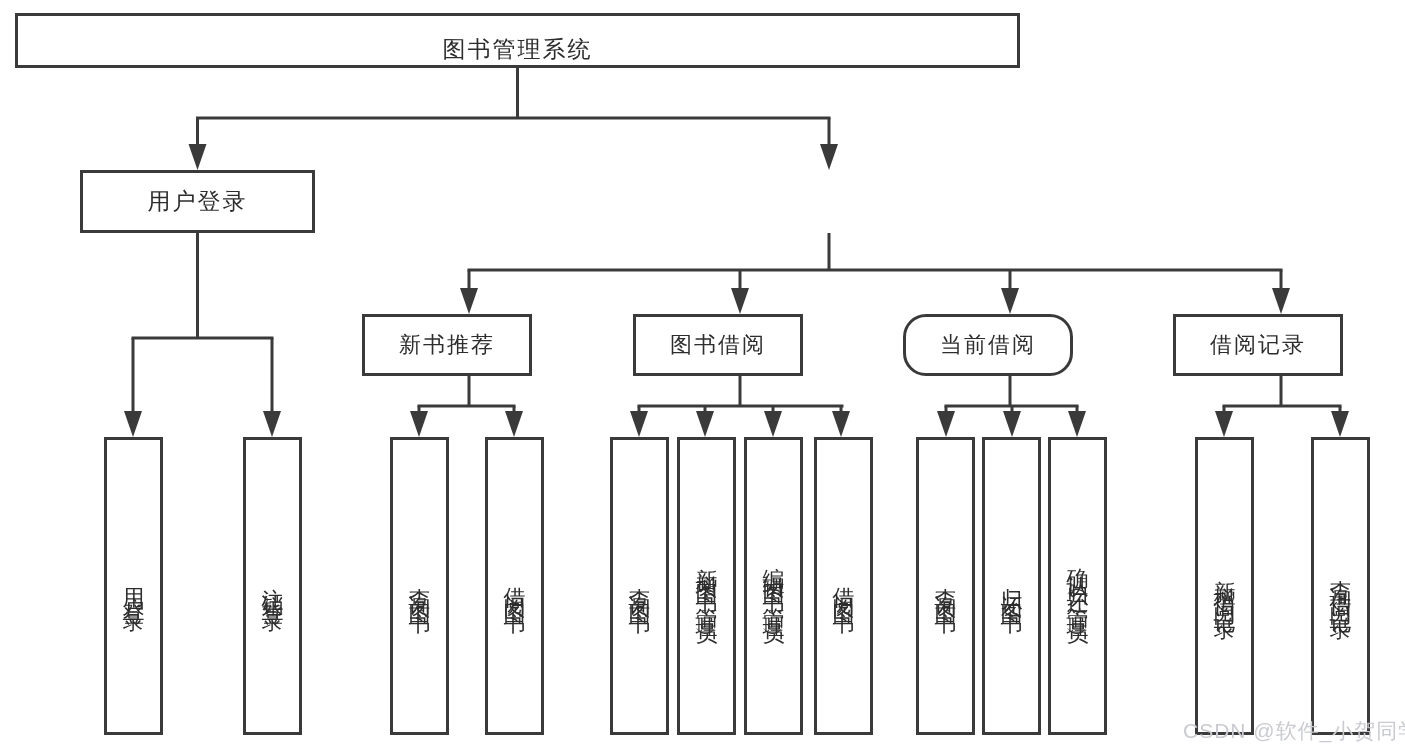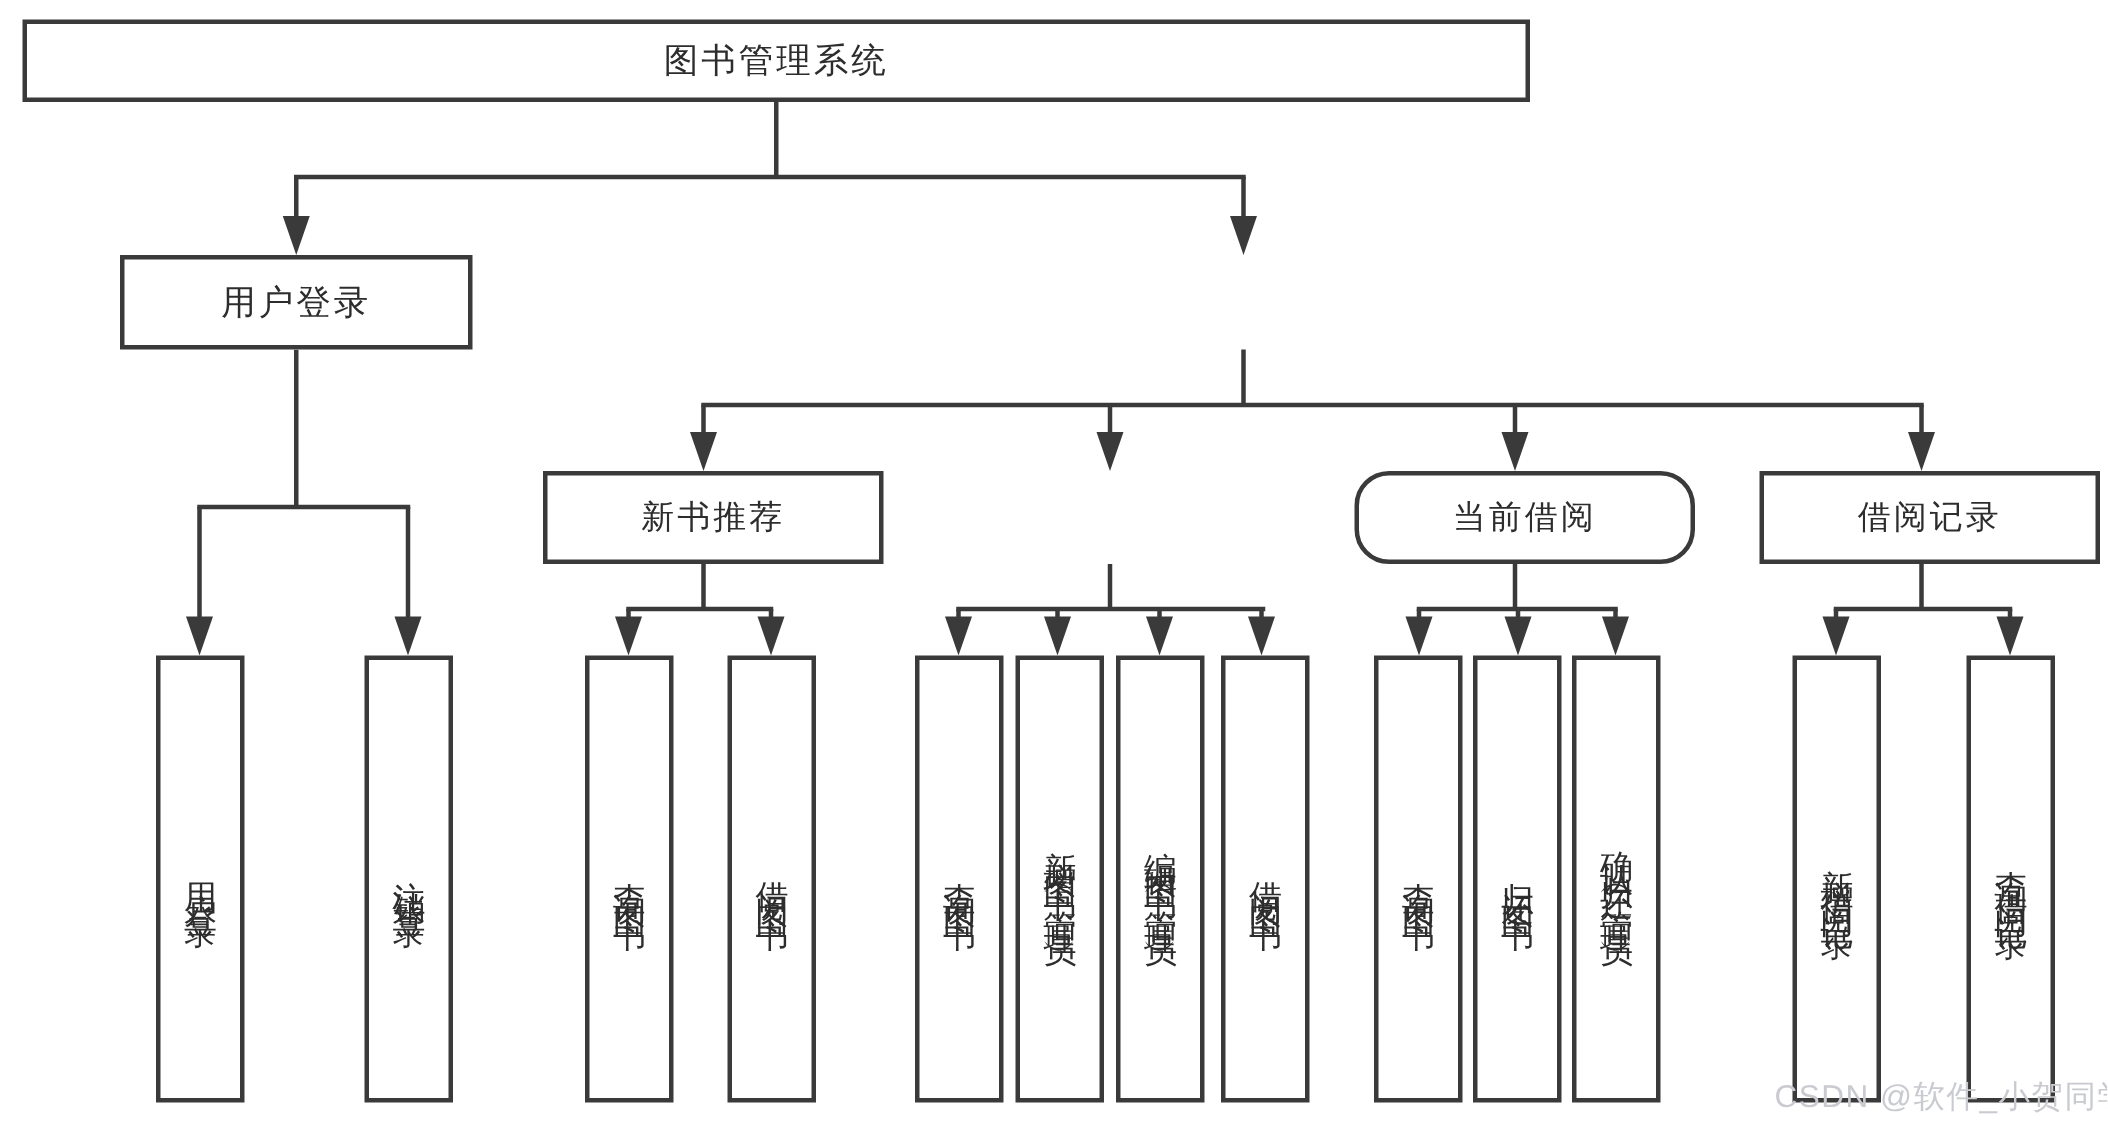--- a/index.html
+++ b/index.html
@@ -19,23 +19,23 @@
   #connectors{position:absolute;left:0;top:0;color:var(--line);}
   .node{
     position:absolute;
     box-sizing:border-box;
     border:3px solid var(--line);
     background:#fff;
     display:flex;align-items:center;justify-content:center;
     color:var(--text);
   }
   .hbox{font-size:23px;letter-spacing:2px;white-space:nowrap;}
-  .l1{left:15px;top:13px;width:1005px;height:55px;}
+  .l1{left:15px;top:13px;width:1005px;height:55px;align-items:flex-end;}
   .l2{top:170px;width:235px;height:63px;}
-  .l3{top:314px;width:227px;height:62px;font-size:22px;}
+  .l3{top:314px;width:170px;height:62px;font-size:22px;}
   .vbox{top:437px;width:59px;height:298px;}
   .vbox span{
     writing-mode:vertical-rl;
     text-orientation:mixed;
     font-size:22px;
     letter-spacing:8px;
     line-height:1.1;
     white-space:nowrap;
   }
   #watermark{
@@ -123,20 +123,23 @@
     <span>图书管理系统</span>
   </div>
 
   <div class="node hbox l2" style="left:80px;">
     <span>用户登录</span>
   </div>
 
   <div class="node hbox l3" style="left:362px;">
     <span>新书推荐</span>
   </div>
+  <div class="node hbox l3" style="left:633px;">
+    <span>图书借阅</span>
+  </div>
   <div class="node hbox l3" style="left:903px;border-radius:23px;">
     <span>当前借阅</span>
   </div>
   <div class="node hbox l3" style="left:1173px;">
     <span>借阅记录</span>
   </div>
 
   <div class="node vbox" style="left:104px;">
     <span>用户登录</span>
   </div>

